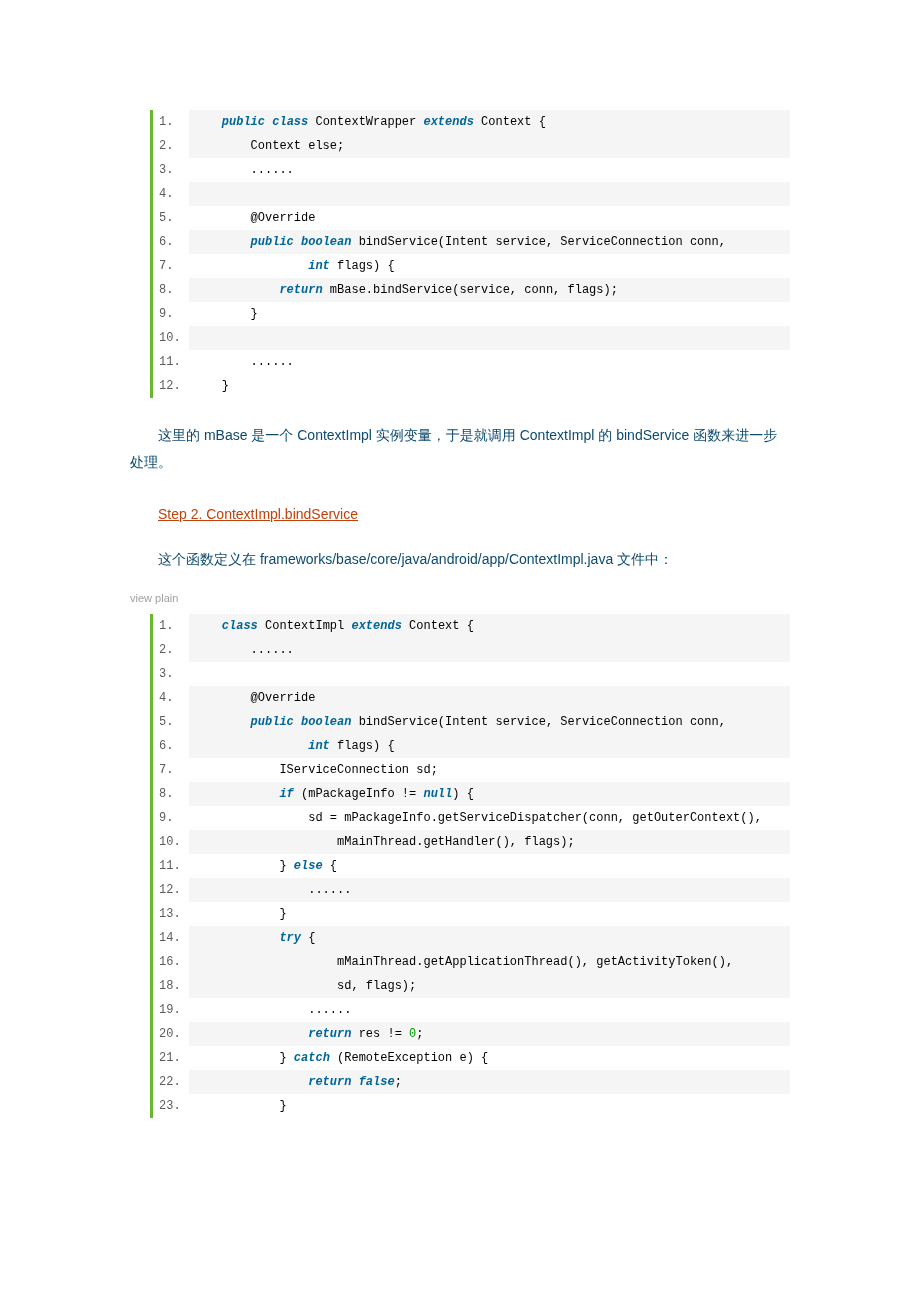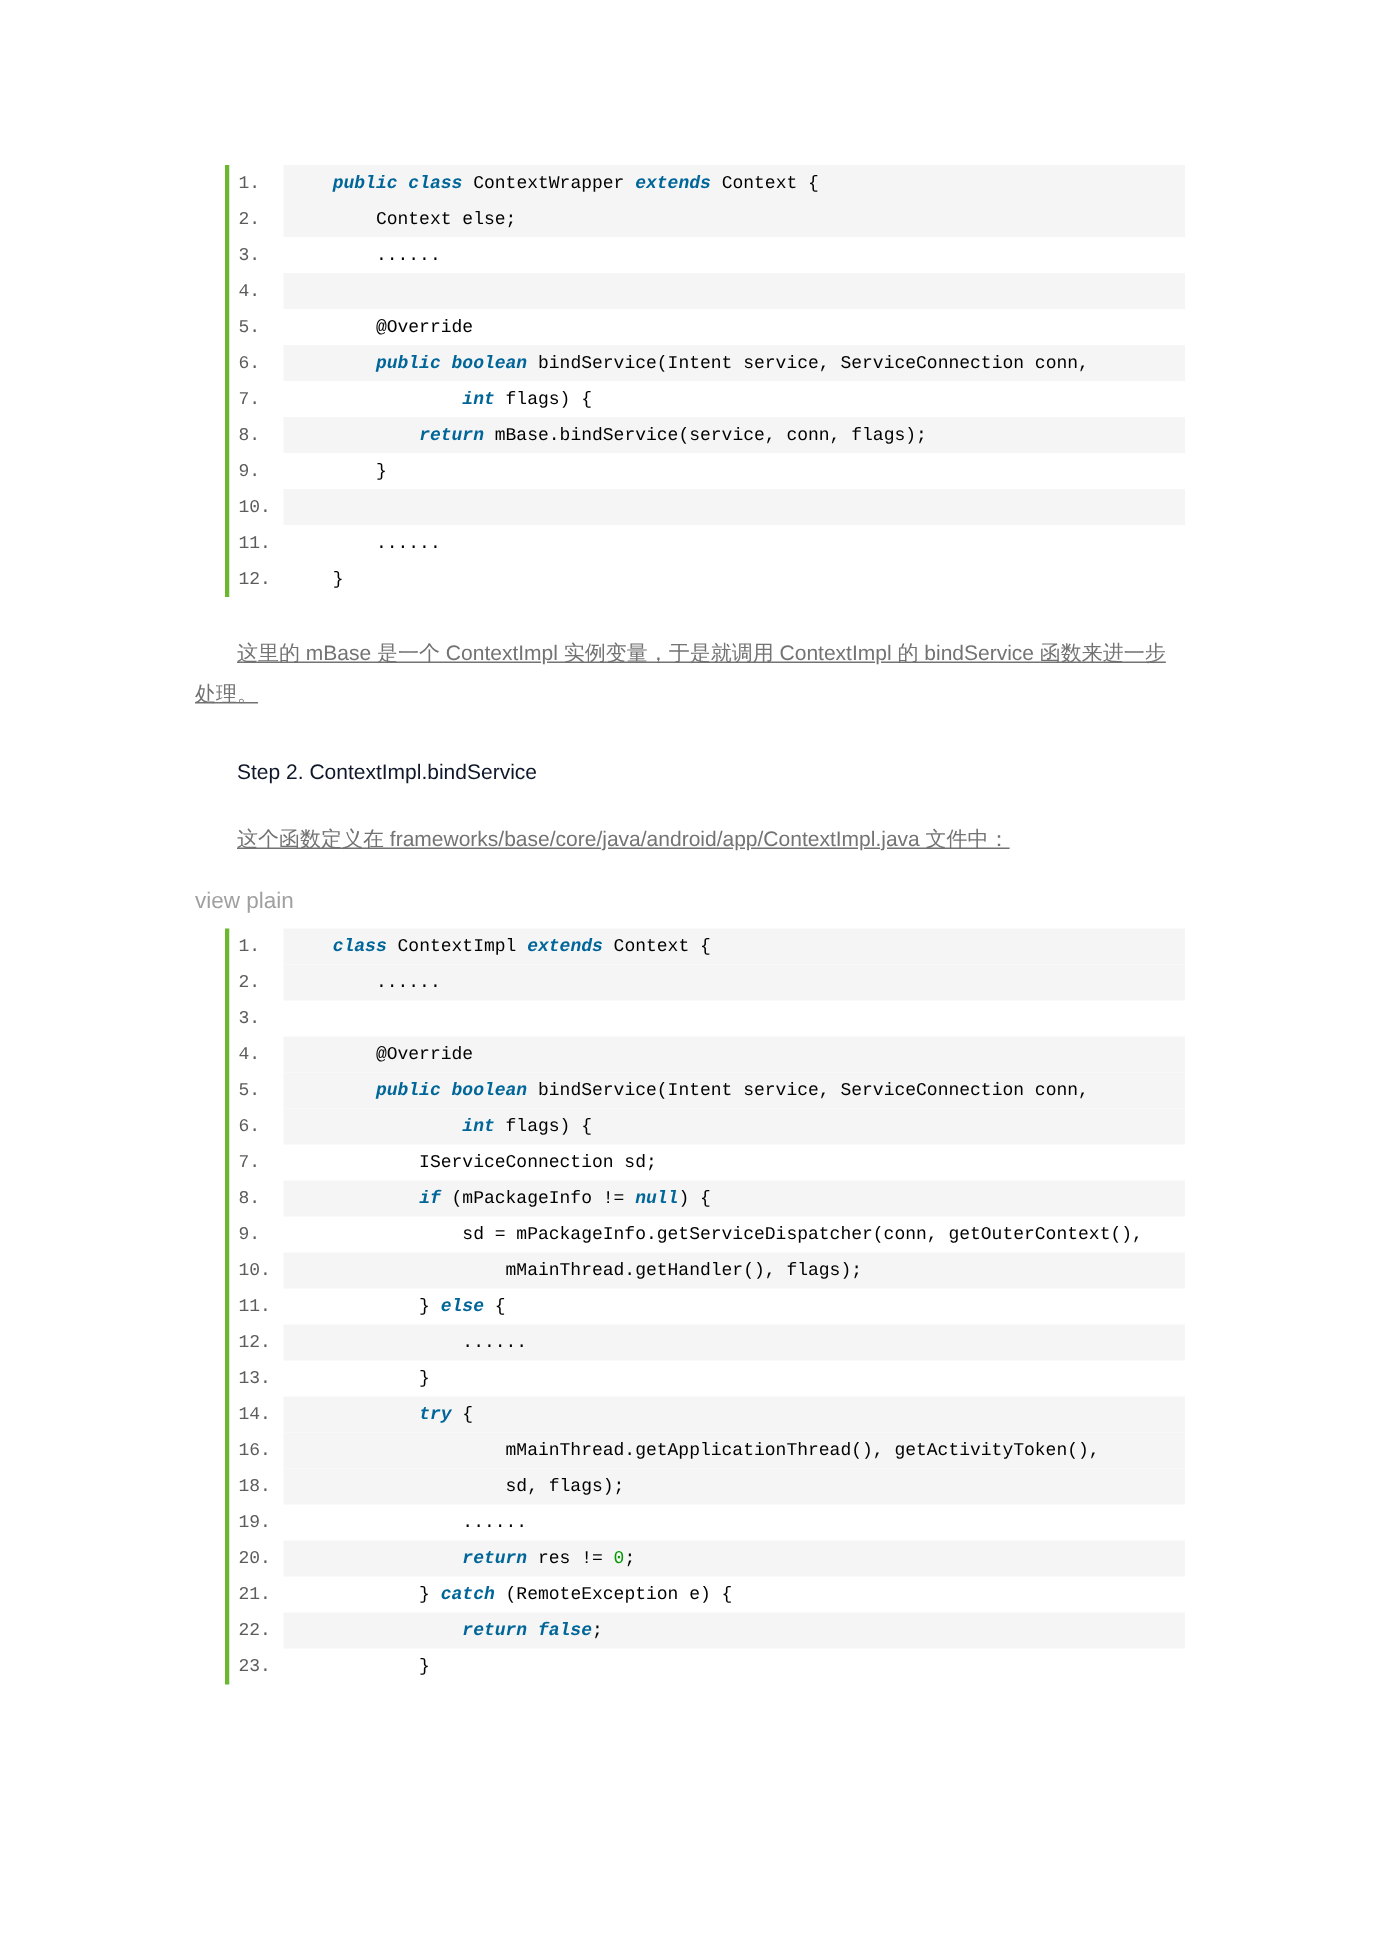--- a/index.html
+++ b/index.html
@@ -44,31 +44,31 @@
     white-space: pre;
     color: #000;
   }
   .hl { background: #f5f5f5; }
   .kw { color: #006699; font-weight: bold; font-style: italic; }
   .num { color: #009900; }
   .paragraph {
     margin: 18px 0 18px 0;
     line-height: 1.9;
     text-indent: 2em;
-    color: #737373;
-    text-decoration: underline;
+    color: #0c4a6e;
   }
   .step-heading {
     margin: 26px 0 14px 0;
     text-indent: 2em;
     line-height: 1.9;
-    color: #0f172a;
+    color: #c2410c;
+    text-decoration: underline;
   }
   .viewplain {
-    font-size: 15px;
+    font-size: 11px;
     color: #a0a0a0;
     margin: 20px 0 8px 0;
   }
   .viewplain span { cursor: pointer; }
 </style>
 </head>
 <body>
 
 <div class="page">
 

